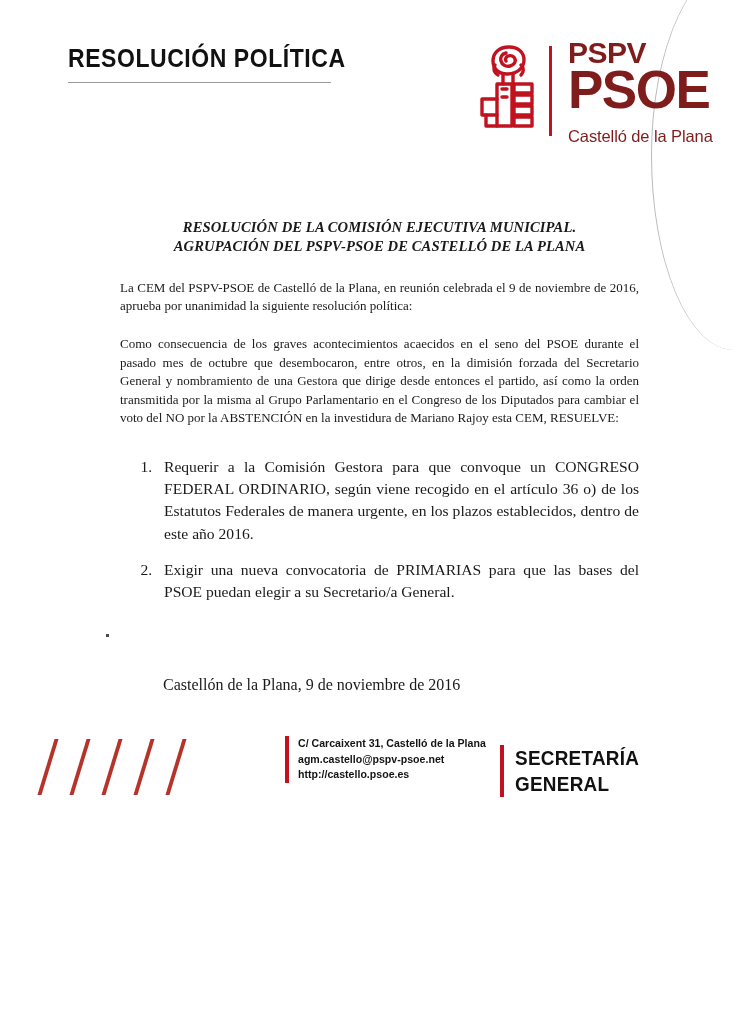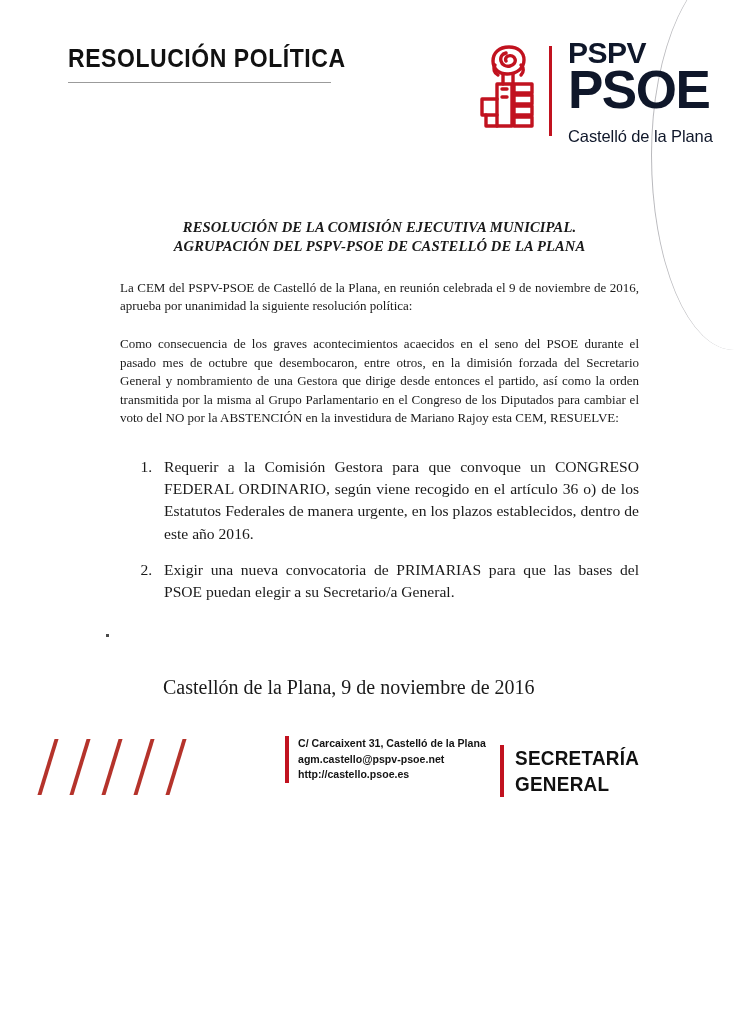--- a/index.html
+++ b/index.html
@@ -71,21 +71,21 @@
     height: 90px;
     background: #C1121F;
     margin: 0 16px 0 8px;
     flex: none;
   }
   .logo-words {
     display: flex;
     flex-direction: column;
     justify-content: center;
     font-family: "Liberation Sans", sans-serif;
-    color: #0f172a;
+    color: #7f1d1d;
     line-height: 1;
   }
   .logo-pspv {
     font-size: 30px;
     font-weight: bold;
     letter-spacing: -0.5px;
   }
   .logo-psoe {
     font-size: 53px;
     font-weight: bold;
@@ -143,21 +143,21 @@
     top: 634px;
     width: 2.5px;
     height: 2.5px;
     background: #4a4a4a;
   }
 
   .signature {
     position: absolute;
     left: 163px;
     top: 676px;
-    font-size: 20px;
+    font-size: 16px;
   }
 
   
   .footer-stripes {
     position: absolute;
     left: 38px;
     bottom: 8px;
     width: 170px;
     height: 56px;
   }

